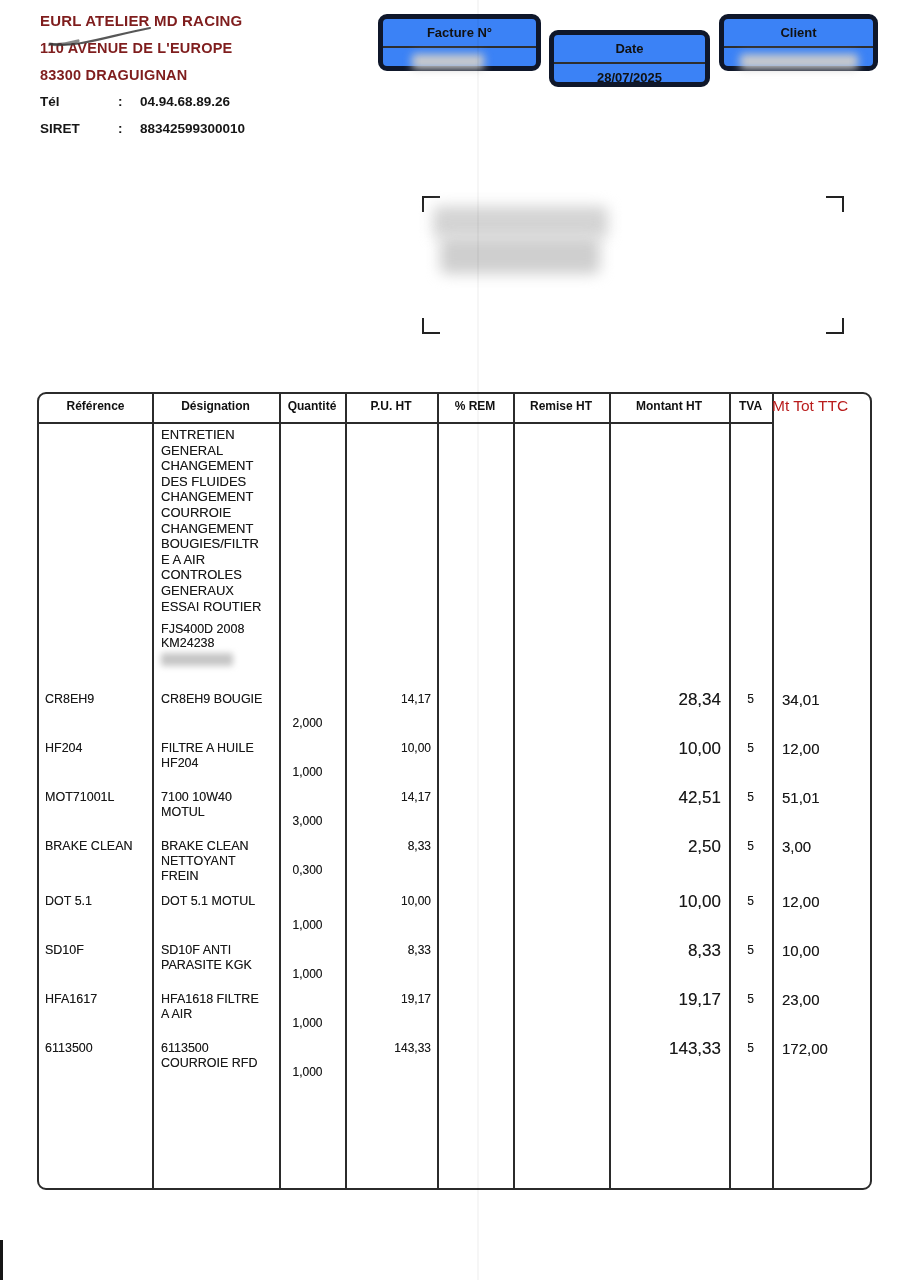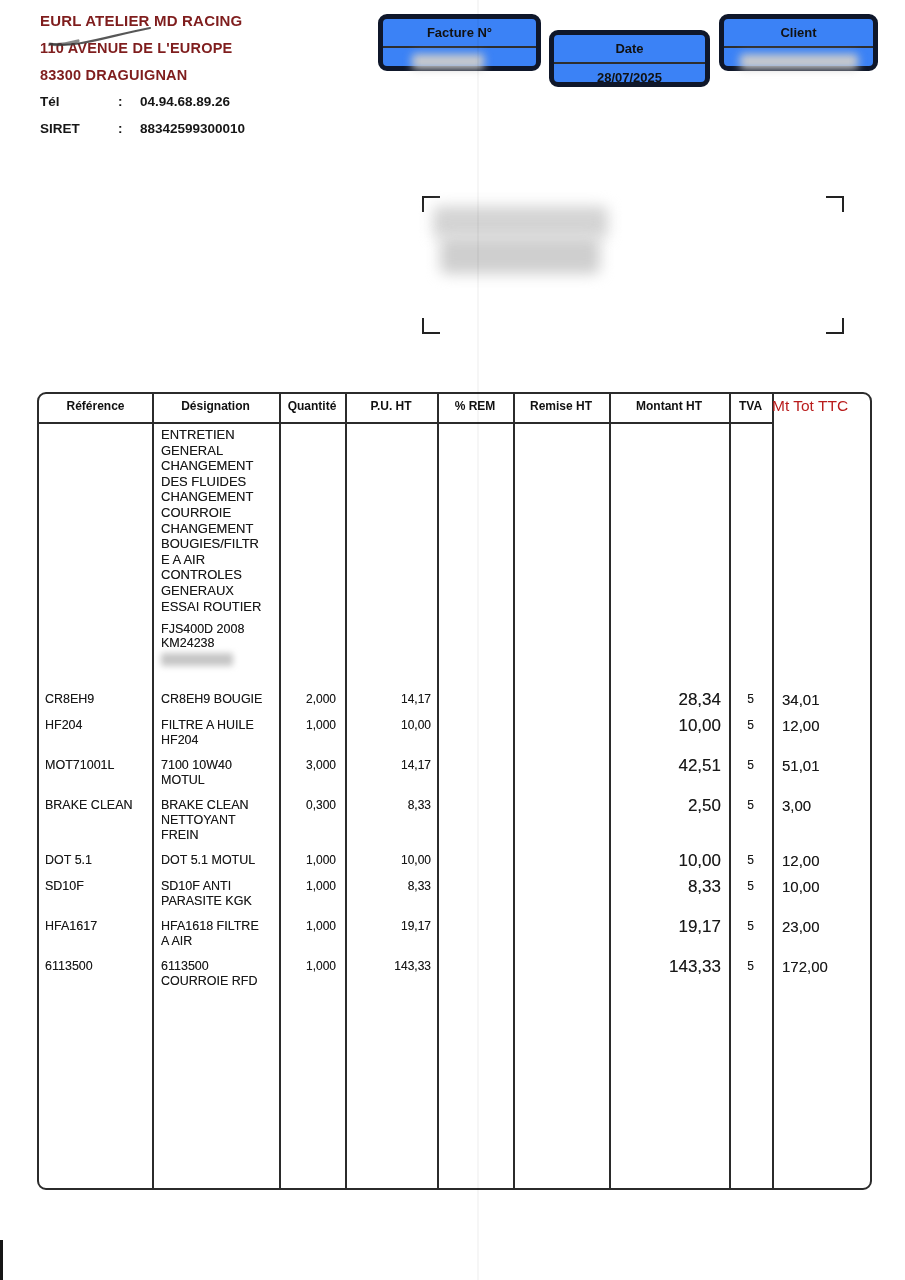--- a/index.html
+++ b/index.html
@@ -38,21 +38,21 @@
   .thead .th{display:flex;align-items:center;justify-content:center;font-weight:bold;font-size:12px;color:#111;}
   .thead .th.ttc{justify-content:flex-start;font-weight:400;font-size:15.5px;color:#b91c1c;}
   .head-underline{position:absolute;left:0;top:28px;width:733px;height:1.5px;background:#2b2b2b;}
   .tbody{position:absolute;left:0;top:30px;width:100%;}
   .trow{display:grid;grid-template-columns:113px 127px 66px 92px 76px 96px 120px 43px 98px;
     align-items:start;margin-bottom:10px;font-size:12.5px;line-height:15px;color:#181818;
     text-shadow:0 0 .4px rgba(0,0,0,.45);}
   .cell{box-sizing:border-box;}
   .c-ref{padding-left:6px;}
   .c-designation{padding-left:9px;white-space:pre-line;}
-  .c-qty{text-align:right;padding-right:9px;font-size:12px;}
+  .c-qty{text-align:center;padding-right:9px;font-size:12px;margin-top:24px;}
   .c-pu{text-align:right;padding-right:6px;font-size:12px;}
   .c-montant{text-align:right;padding-right:8px;font-size:17px;}
   .c-tva{text-align:center;font-size:12px;}
   .c-ttc{padding-left:10px;font-size:15px;line-height:16px;}
   .desc-row{display:grid;grid-template-columns:113px 127px;margin-top:3px;}
   .desc-text{grid-column:2;padding-left:9px;white-space:pre-line;font-size:13px;line-height:15.6px;
     color:#181818;text-shadow:0 0 .4px rgba(0,0,0,.45);}
   .vehicle-text{grid-column:2;padding-left:9px;white-space:pre-line;font-size:12.5px;line-height:14px;
     margin-top:8px;color:#181818;text-shadow:0 0 .4px rgba(0,0,0,.45);}
   .desc-blur{grid-column:2;margin-left:9px;margin-top:3px;width:72px;height:13px;background:#c6c6c6;

